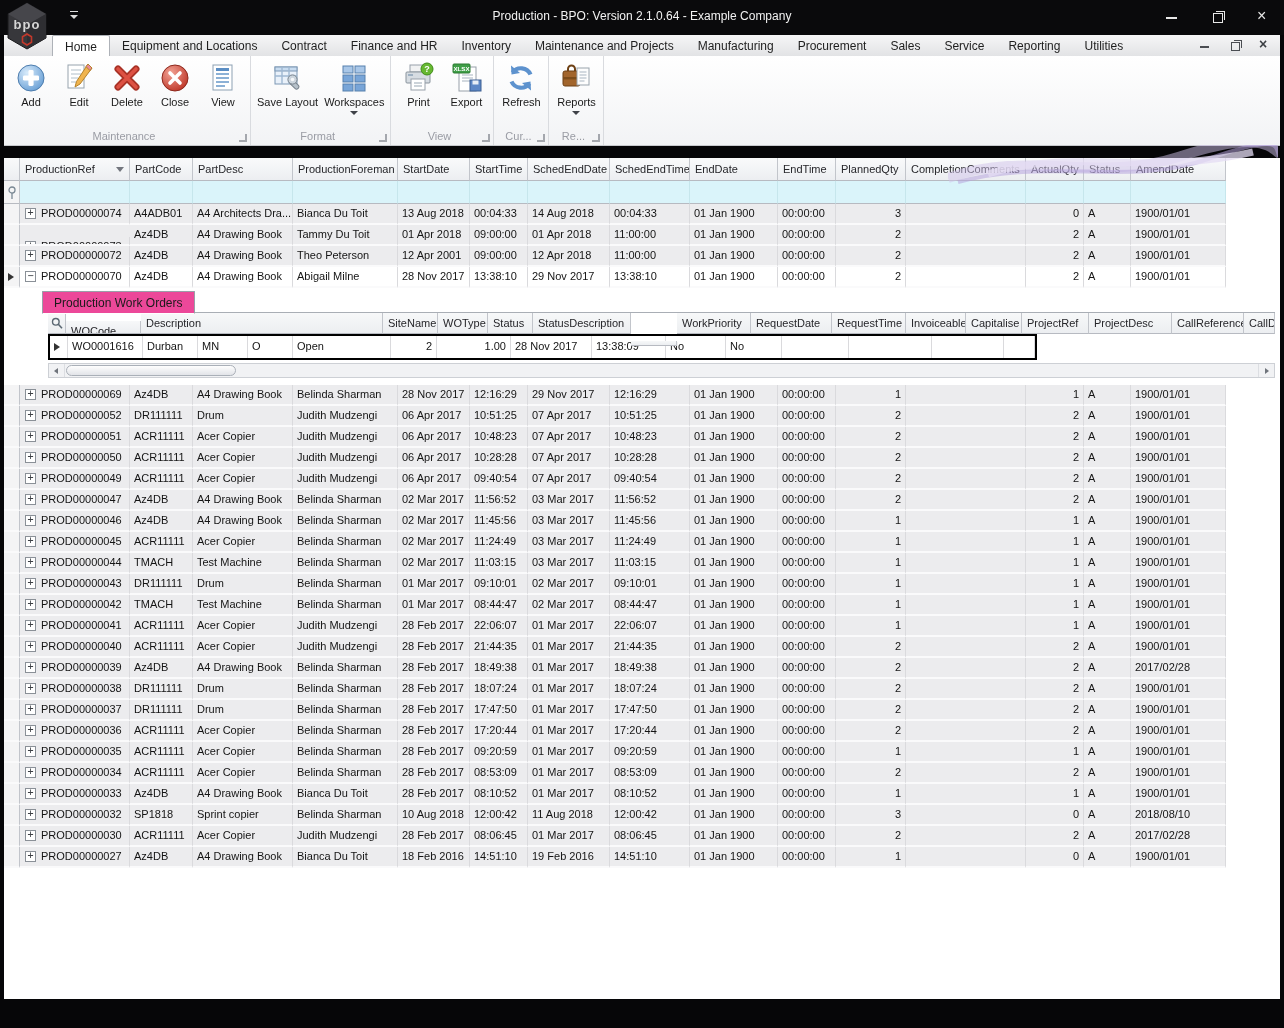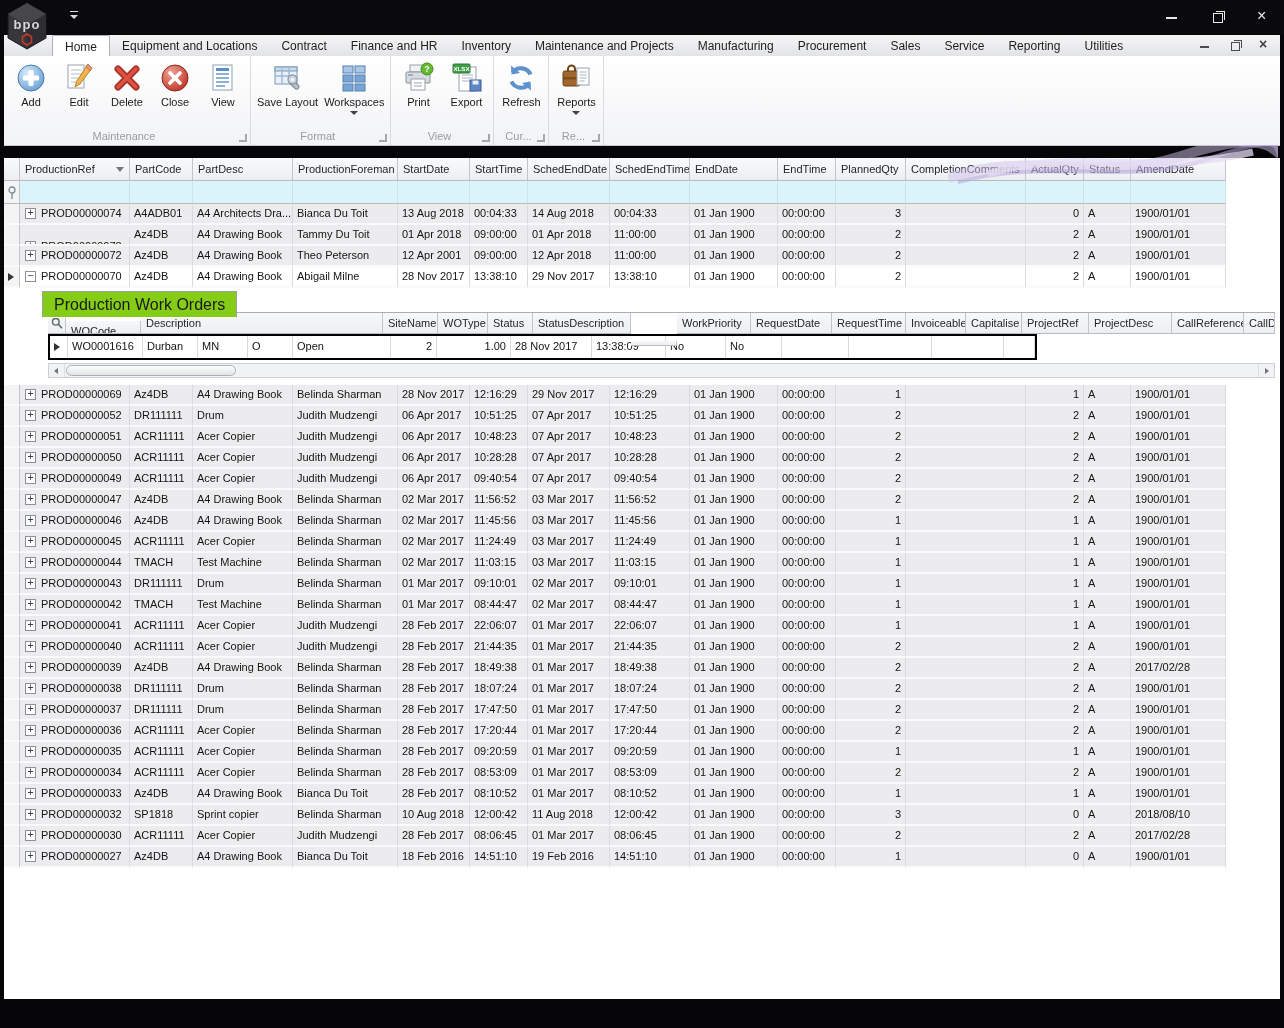--- a/index.html
+++ b/index.html
@@ -64,21 +64,21 @@
   .gcell{box-sizing:border-box;border-right:1px solid #dadadd;border-bottom:2px solid #fafafb;font-size:11px;color:#141414;padding:0 4px;line-height:18px;overflow:hidden;white-space:nowrap;}
   .gcell.num{text-align:right;}
   .icell{width:16px;background:#f4f4f5;border-right:1px solid #c2c5cb;position:relative;padding:0;}
   .curarrow{position:absolute;left:4px;top:6px;width:0;height:0;border-top:4px solid transparent;border-bottom:4px solid transparent;border-left:6px solid #333;}
   .expandbox{display:inline-block;width:11px;height:11px;box-sizing:border-box;border:1px solid #8a9097;background:#fff;margin:0 5px 0 1px;vertical-align:1px;font-size:10px;line-height:8px;text-align:center;color:#3c3f44;font-family:"DejaVu Sans Mono",monospace;}
   .ctxt{display:inline;}
 
   
   .detail{background:#fff;padding:3px 0 4px 44px;position:relative;margin-bottom:3px;width:1271px;box-sizing:border-box;}
   .dtabrow{height:22px;position:relative;}
-  .dtab{display:inline-block;margin-left:-6px;border:1px solid #9aa0a8;border-bottom:1px solid #fff;background:#84cc16;font-size:16px;color:#1a1a1a;padding:4px 11px 3px;position:relative;z-index:2;border-radius:1px 1px 0 0;}
+  .dtab{display:inline-block;margin-left:-6px;border:1px solid #9aa0a8;border-bottom:1px solid #fff;background:#ec4899;font-size:12px;color:#1a1a1a;padding:4px 11px 3px;position:relative;z-index:2;border-radius:1px 1px 0 0;}
   .dheader{display:flex;height:21px;width:max-content;border-top:1px solid #a9aeb5;margin-top:-1px;}
   .dhcell{box-sizing:border-box;border-right:1px solid #c2c5cb;border-bottom:1px solid #b7bac1;background:linear-gradient(#f7f8f9,#eceef1);font-size:11px;color:#26262a;padding:4px 2px 0 5px;overflow:hidden;white-space:nowrap;position:relative;}
   .dicell{width:18px;padding:0;position:relative;}
   .magicon{position:absolute;left:3px;top:4px;}
   .drow{display:flex;height:22px;width:max-content;border:2px solid #000;box-sizing:content-box;background:#fff;}
   .dcell{box-sizing:border-box;border-right:1px solid #dadadd;font-size:11px;color:#141414;padding:0 4px;line-height:21px;overflow:hidden;white-space:nowrap;background:#fff;}
   .dcell.num{text-align:right;}
   .dcell.dicell{padding:0;}
   .drow .curarrow{top:7px;}
 
@@ -103,20 +103,21 @@
 </head>
 <body>
 
 <div class="window">
 
   <div class="titlebar">
     <div class="qat">
         <span class="qbar"></span>
         <span class="qtri"></span>
       </div>
+    <div class="title">Production - BPO: Version 2.1.0.64 - Example Company</div>
     <div class="tcontrols">
       <span class="tbtn">
           <span class="gl-min"></span>
         </span>
       <span class="tbtn">
           <span class="gl-max"></span>
         </span>
       <span class="tbtn">
           <span class="gl-x">×</span>
         </span>

